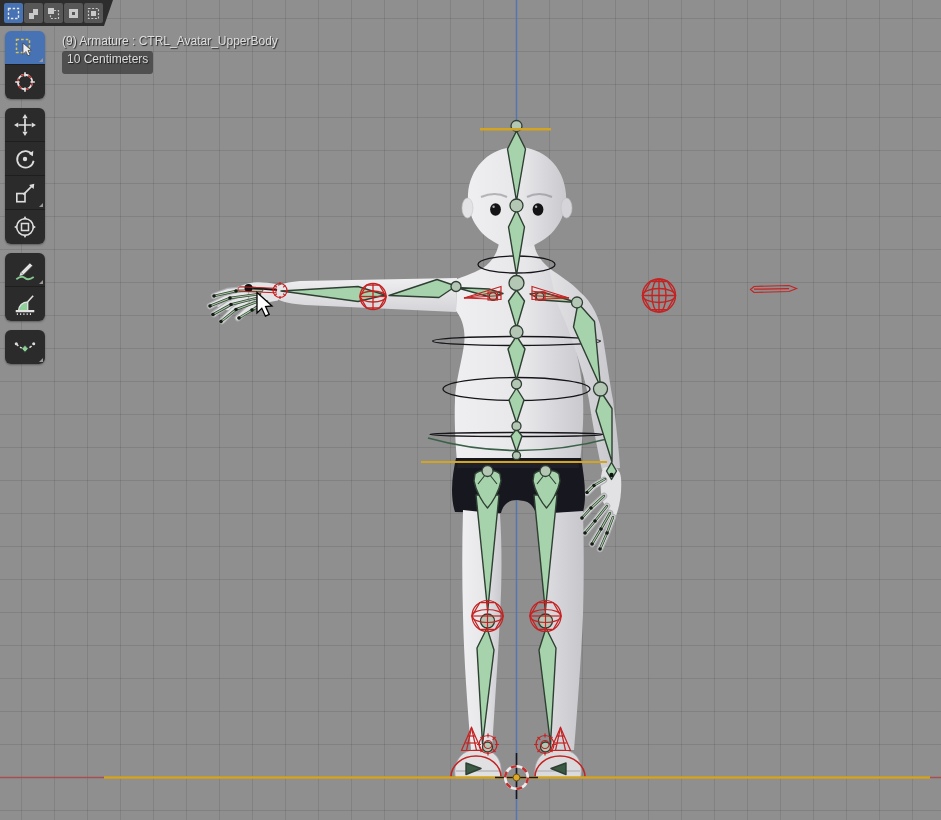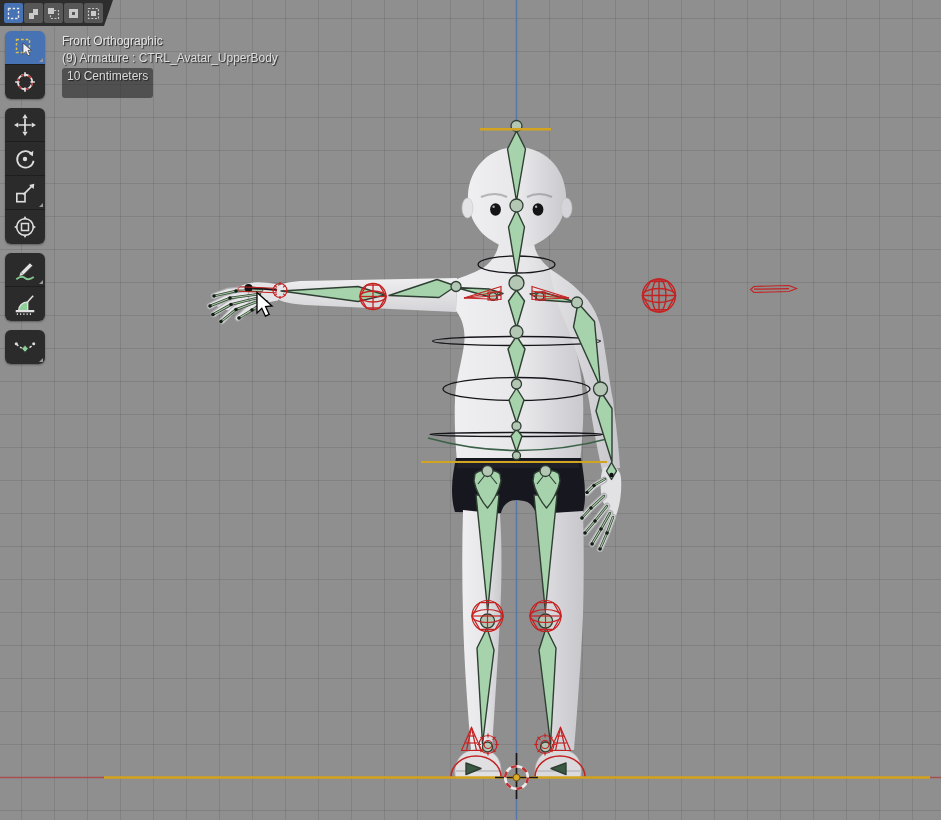--- a/index.html
+++ b/index.html
@@ -43,21 +43,21 @@
   
   .vp-text{
     position:absolute;left:62px;top:33px;z-index:25;
     color:#e6e6e6;font-size:12px;line-height:17px;
     text-shadow:1px 1px 1px rgba(0,0,0,.75);
     white-space:nowrap;
   }
   .vp-text .l2{color:#dedede;}
   .vp-text .l3{
     display:inline-block;margin-top:1px;color:#dadada;
-    background:rgba(38,38,38,.6);border-radius:3px;padding:0 5px 13px 5px;
+    background:rgba(38,38,38,.6);border-radius:3px;padding:0 5px 6px 5px;
     text-shadow:1px 1px 1px rgba(0,0,0,.6);
   }
   
   .toolbar{position:absolute;left:5px;top:31px;width:40px;z-index:30;}
   .tgroup{border-radius:6px;overflow:hidden;margin-bottom:9px;box-shadow:0 1px 2px rgba(0,0,0,.35);}
   .tbtn{
     width:40px;height:34px;background:var(--panel);
     display:flex;align-items:center;justify-content:center;
     position:relative;border-bottom:1px solid #1e1e1e;box-sizing:border-box;
   }
@@ -99,21 +99,20 @@
   </div>
   <div class="mode-btn" title="Intersect">
     <svg width="13" height="13">
         <rect x="1.5" y="1.5" width="10" height="10" fill="none" stroke="#c9c9c9" stroke-width="1.2" stroke-dasharray="2 1.6"></rect>
         <rect x="4" y="4" width="5" height="5" fill="#c9c9c9"></rect>
       </svg>
   </div>
 </div>
 
 <div class="vp-text">
-  <div class="l1">Front Orthographic</div>
   <div class="l2">(9) Armature : CTRL_Avatar_UpperBody</div>
   <div><span class="l3">10 Centimeters</span></div>
 </div>
 
 <div class="toolbar">
   <div class="tgroup">
     <div class="tbtn active flyout" title="Tweak Select Box">
       <svg width="24" height="24">
         <rect x="3.5" y="3.5" width="13" height="13" fill="none" stroke="#d9c252" stroke-width="1.5" stroke-dasharray="2.6 2"></rect>
         <path d="M10,7 L10,18.4 L12.9,15.5 L14.9,19.8 L17,18.7 L15,14.6 L18.2,14.2 Z" fill="#efefef" stroke="#3a3a3a" stroke-width="0.7"></path>

